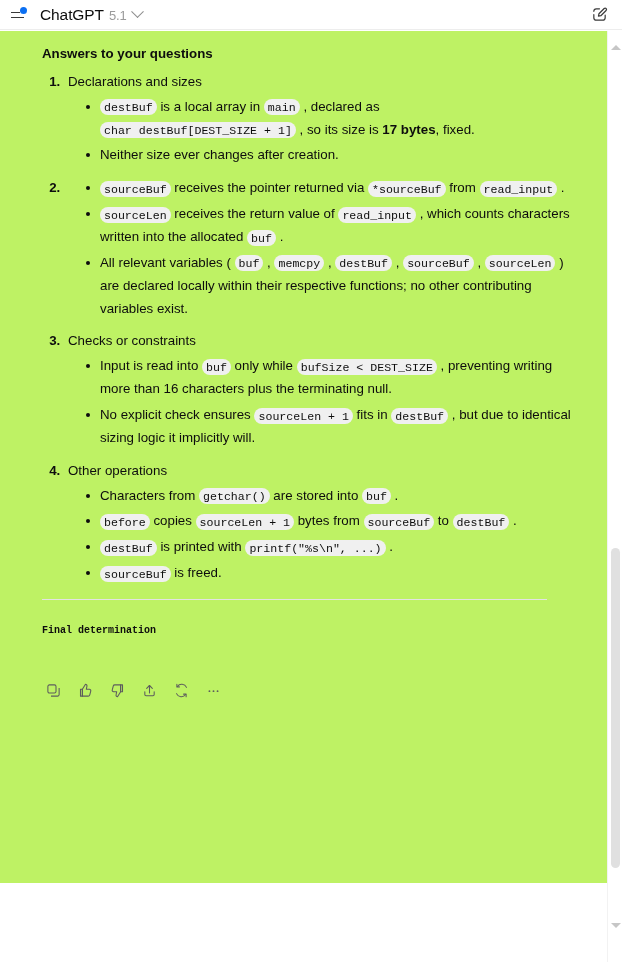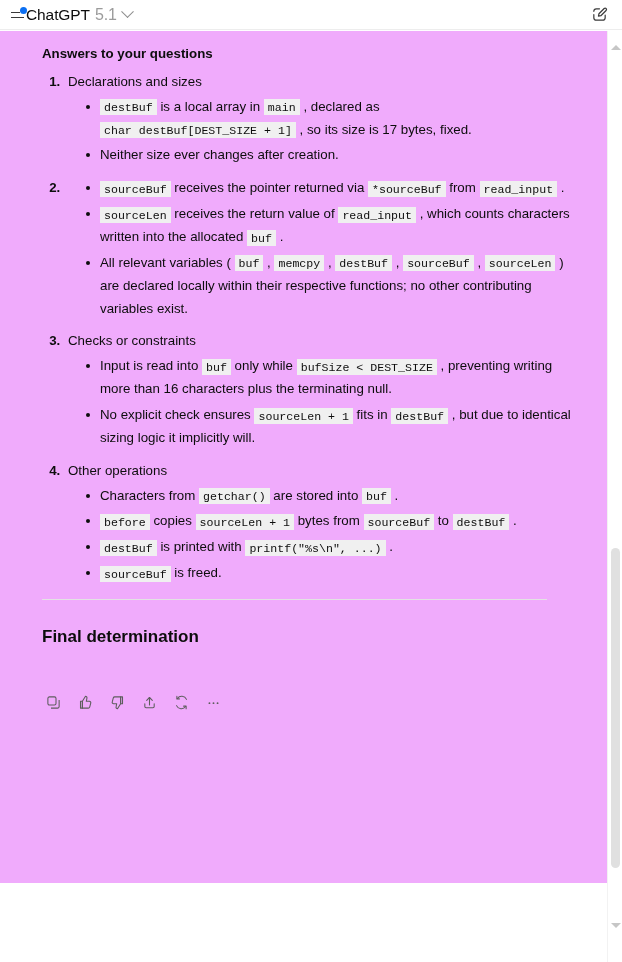--- a/index.html
+++ b/index.html
@@ -14,21 +14,21 @@
 
   
   .header {
     position: absolute; top: 0; left: 0;
     width: 622px; height: 30px;
     display: flex; align-items: center;
     background: #ffffff;
     border-bottom: 1px solid #ededed;
     padding: 0 10px 0 8px;
   }
-  .hdr-left { display: flex; align-items: center; }
+  .hdr-left { display: flex; align-items: center; gap: 14px; }
   .sidebar-toggle {
     position: relative;
     width: 18px; height: 18px;
     display: flex; align-items: center; justify-content: center;
     cursor: pointer;
   }
   .sidebar-toggle .bars { position: relative; width: 13px; height: 10px; }
   .sidebar-toggle .bars i {
     position: absolute; left: 0; height: 1.6px; background: #3a3a3a; display: block;
   }
@@ -37,41 +37,41 @@
   .blue-dot {
     position: absolute; top: 1px; right: -1px;
     width: 7px; height: 7px; border-radius: 50%;
     background: #0b6ff2;
   }
   .brand {
     display: flex; align-items: baseline; gap: 5px;
     cursor: pointer;
   }
   .brand-name { font-size: 15.5px; color: #0d0d0d; letter-spacing: -0.1px; }
-  .brand-ver { font-size: 16px; color: #9b9b9b; letter-spacing: -0.1px; }
+  .brand-ver { font-size: 13px; color: #9b9b9b; letter-spacing: -0.1px; }
   .chev {
     width: 9px; height: 9px; margin-left: 1px;
     border-right: 1.4px solid #8e8e8e;
     border-bottom: 1.4px solid #8e8e8e;
     transform: rotate(45deg) translate(-2px,-2px);
     align-self: center;
   }
   .hdr-right { margin-left: auto; display: flex; align-items: center; }
   .compose-btn {
     width: 26px; height: 26px; display: flex;
     align-items: center; justify-content: center; cursor: pointer;
     border-radius: 6px;
   }
 
   
   .scroll-area {
     position: absolute;
     top: 31px; left: 0;
     width: 607px; height: 852px;
-    background: #f0abfc;
+    background: #bef264;
     overflow: hidden;
   }
   .msg {
     padding: 12px 30px 0 42px;
     color: #0d0d0d;
     font-size: 13.3px;
     line-height: 1.72;
   }
 
   h3.section-head {
@@ -88,33 +88,33 @@
   ul.subs > li {
     position: relative; margin: 0 0 3px 0; padding-left: 14px;
   }
   ul.subs > li::before {
     content: ""; position: absolute; left: 0; top: 9px;
     width: 4px; height: 4px; border-radius: 50%; background: #0d0d0d;
   }
   code {
     font-family: "Liberation Mono", "DejaVu Sans Mono", monospace;
     background: #f0f0f0;
-    border-radius: 0;
+    border-radius: 8px;
     padding: 1.5px 4px;
     font-size: 11.6px;
     color: #0d0d0d;
     white-space: nowrap;
   }
-  b { font-weight: normal; text-align: right; }
+  b { font-weight: bold; text-align: right; }
 
   hr.divider {
     border: none; border-top: 1px solid #e3e3e3;
     margin: 14px 30px 22px 0;
   }
-  h3.final-head { font-size: 17px; font-weight: bold; margin: 0 0 14px 0; }
+  h3.final-head { font-size: 10px; font-weight: bold; margin: 0 0 14px 0; font-family: Liberation Mono, monospace; }
   p.final-body { margin: 0; }
 
   
   .actions {
     display: flex; align-items: center; gap: 10px;
     padding: 26px 0 0 42px;
   }
   .act {
     width: 22px; height: 22px; display: flex; align-items: center;
     justify-content: center; cursor: pointer; border-radius: 5px;

